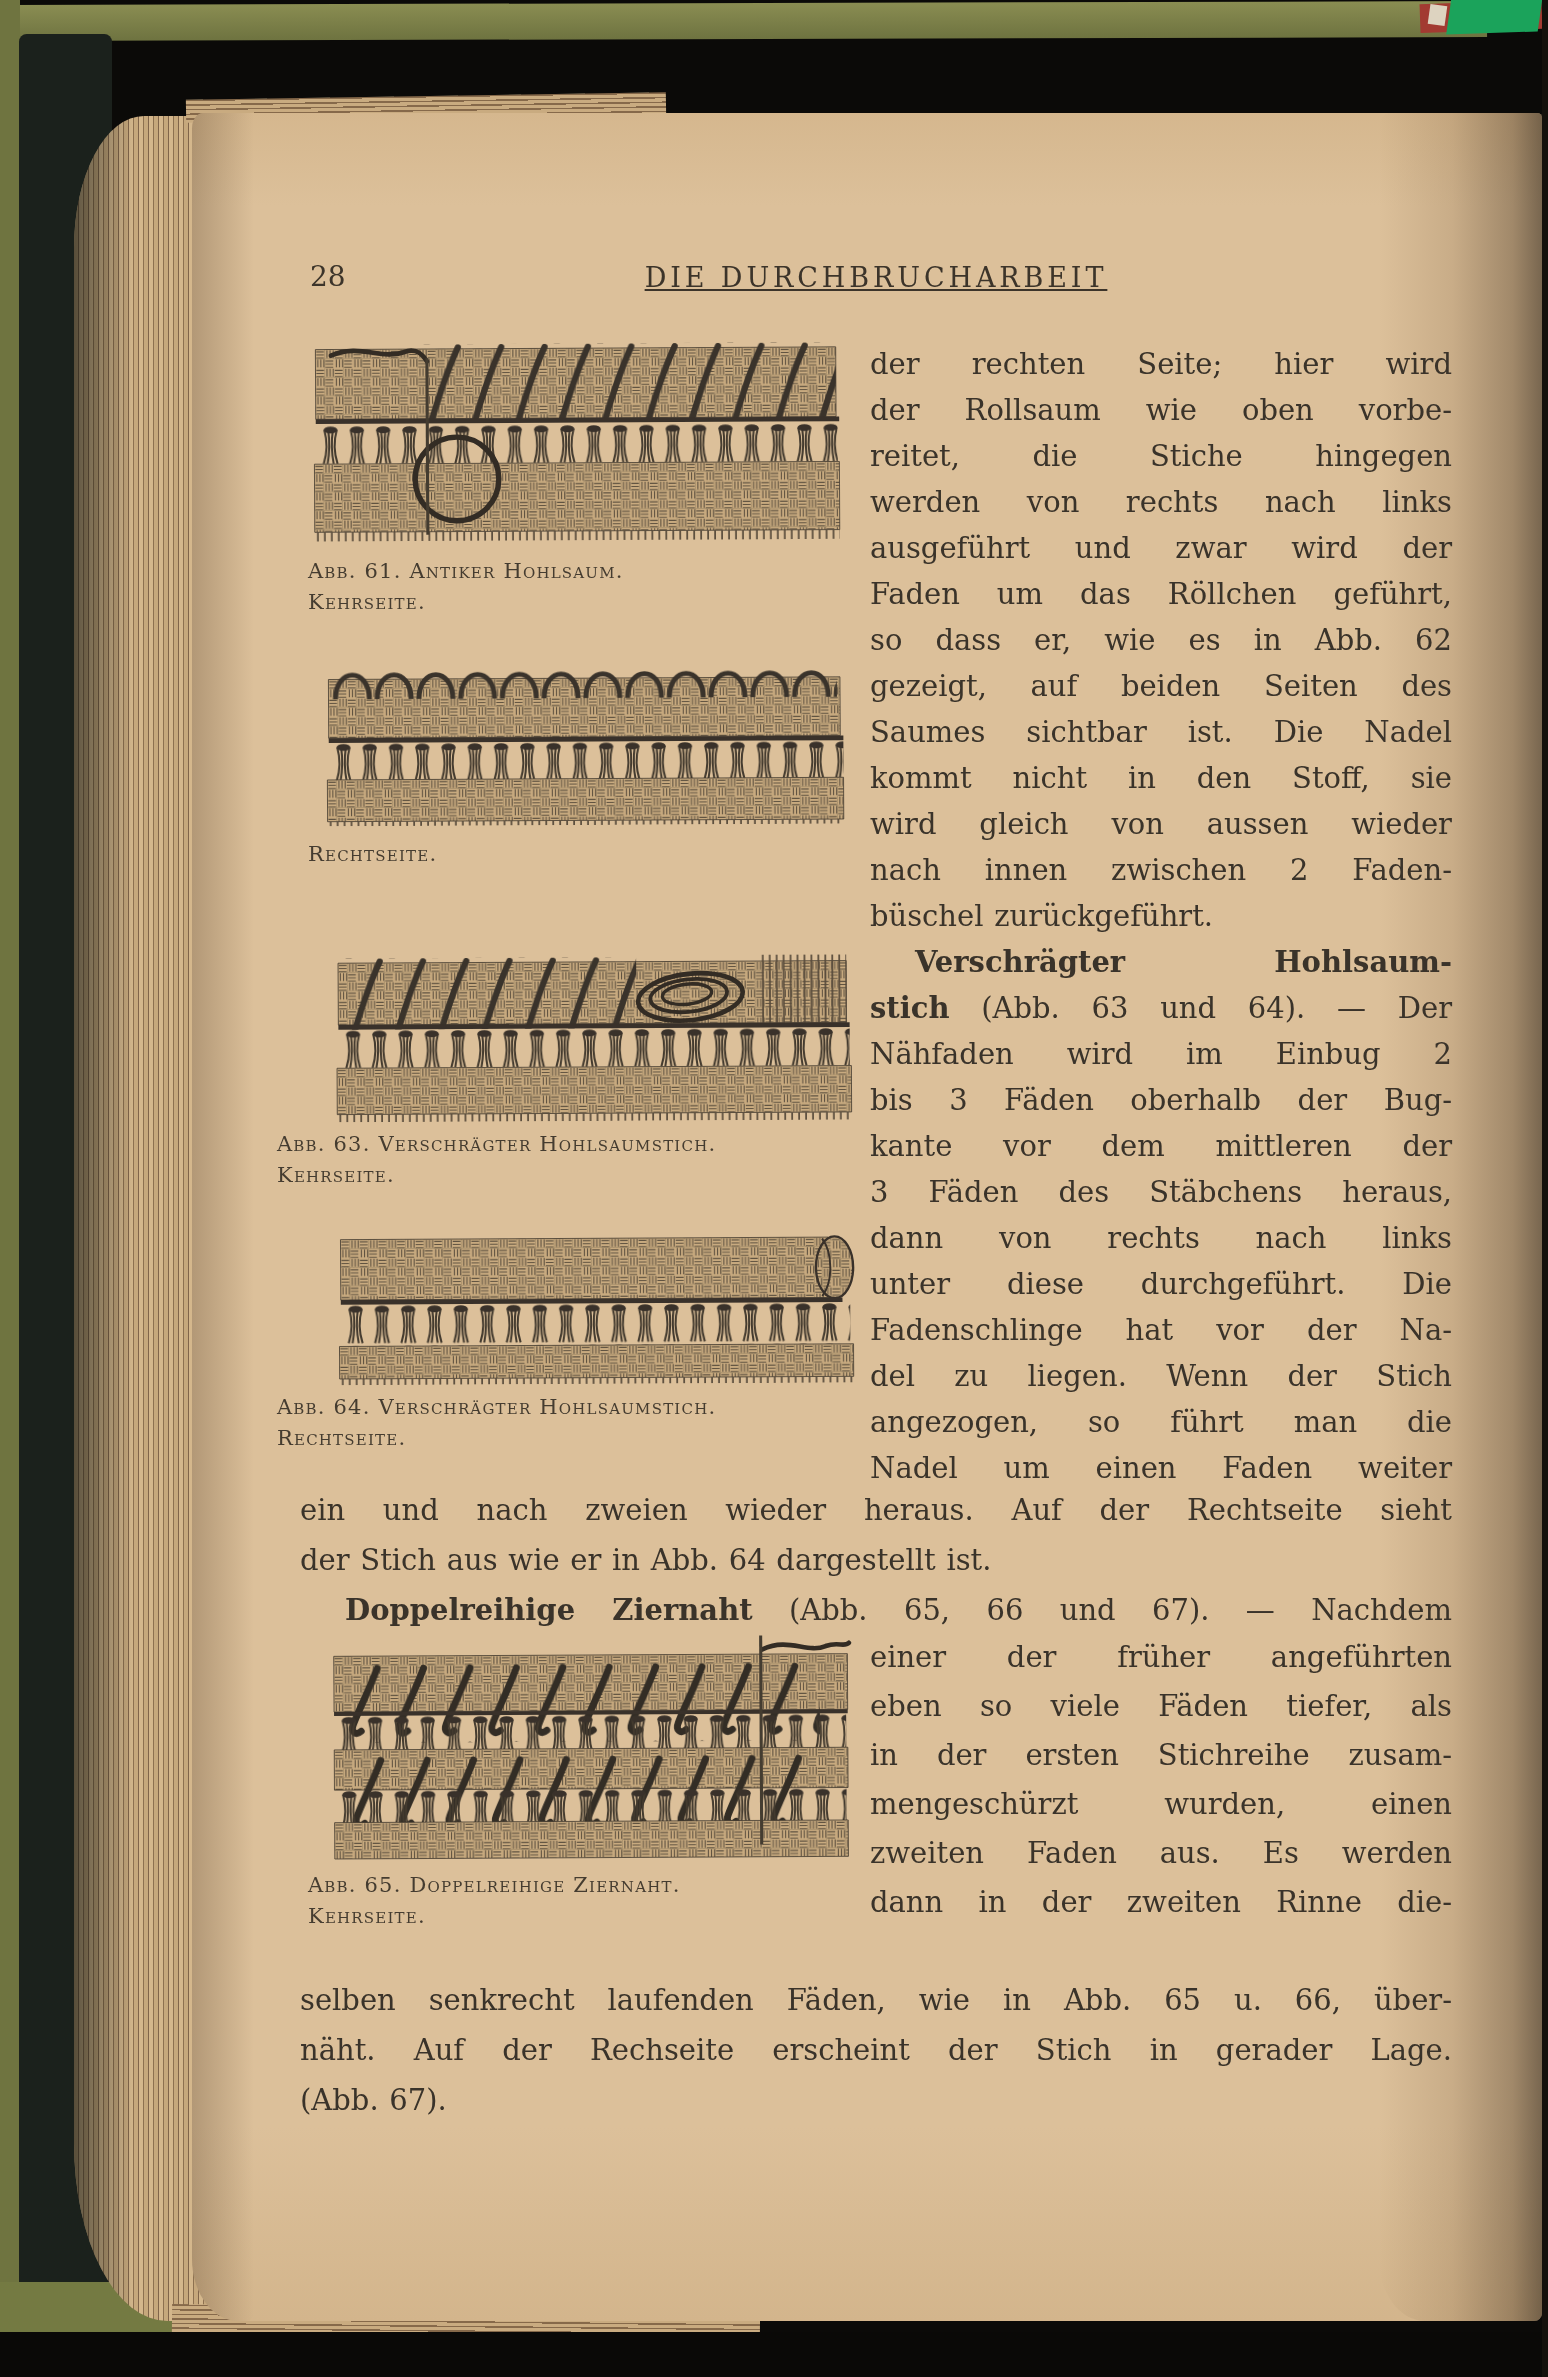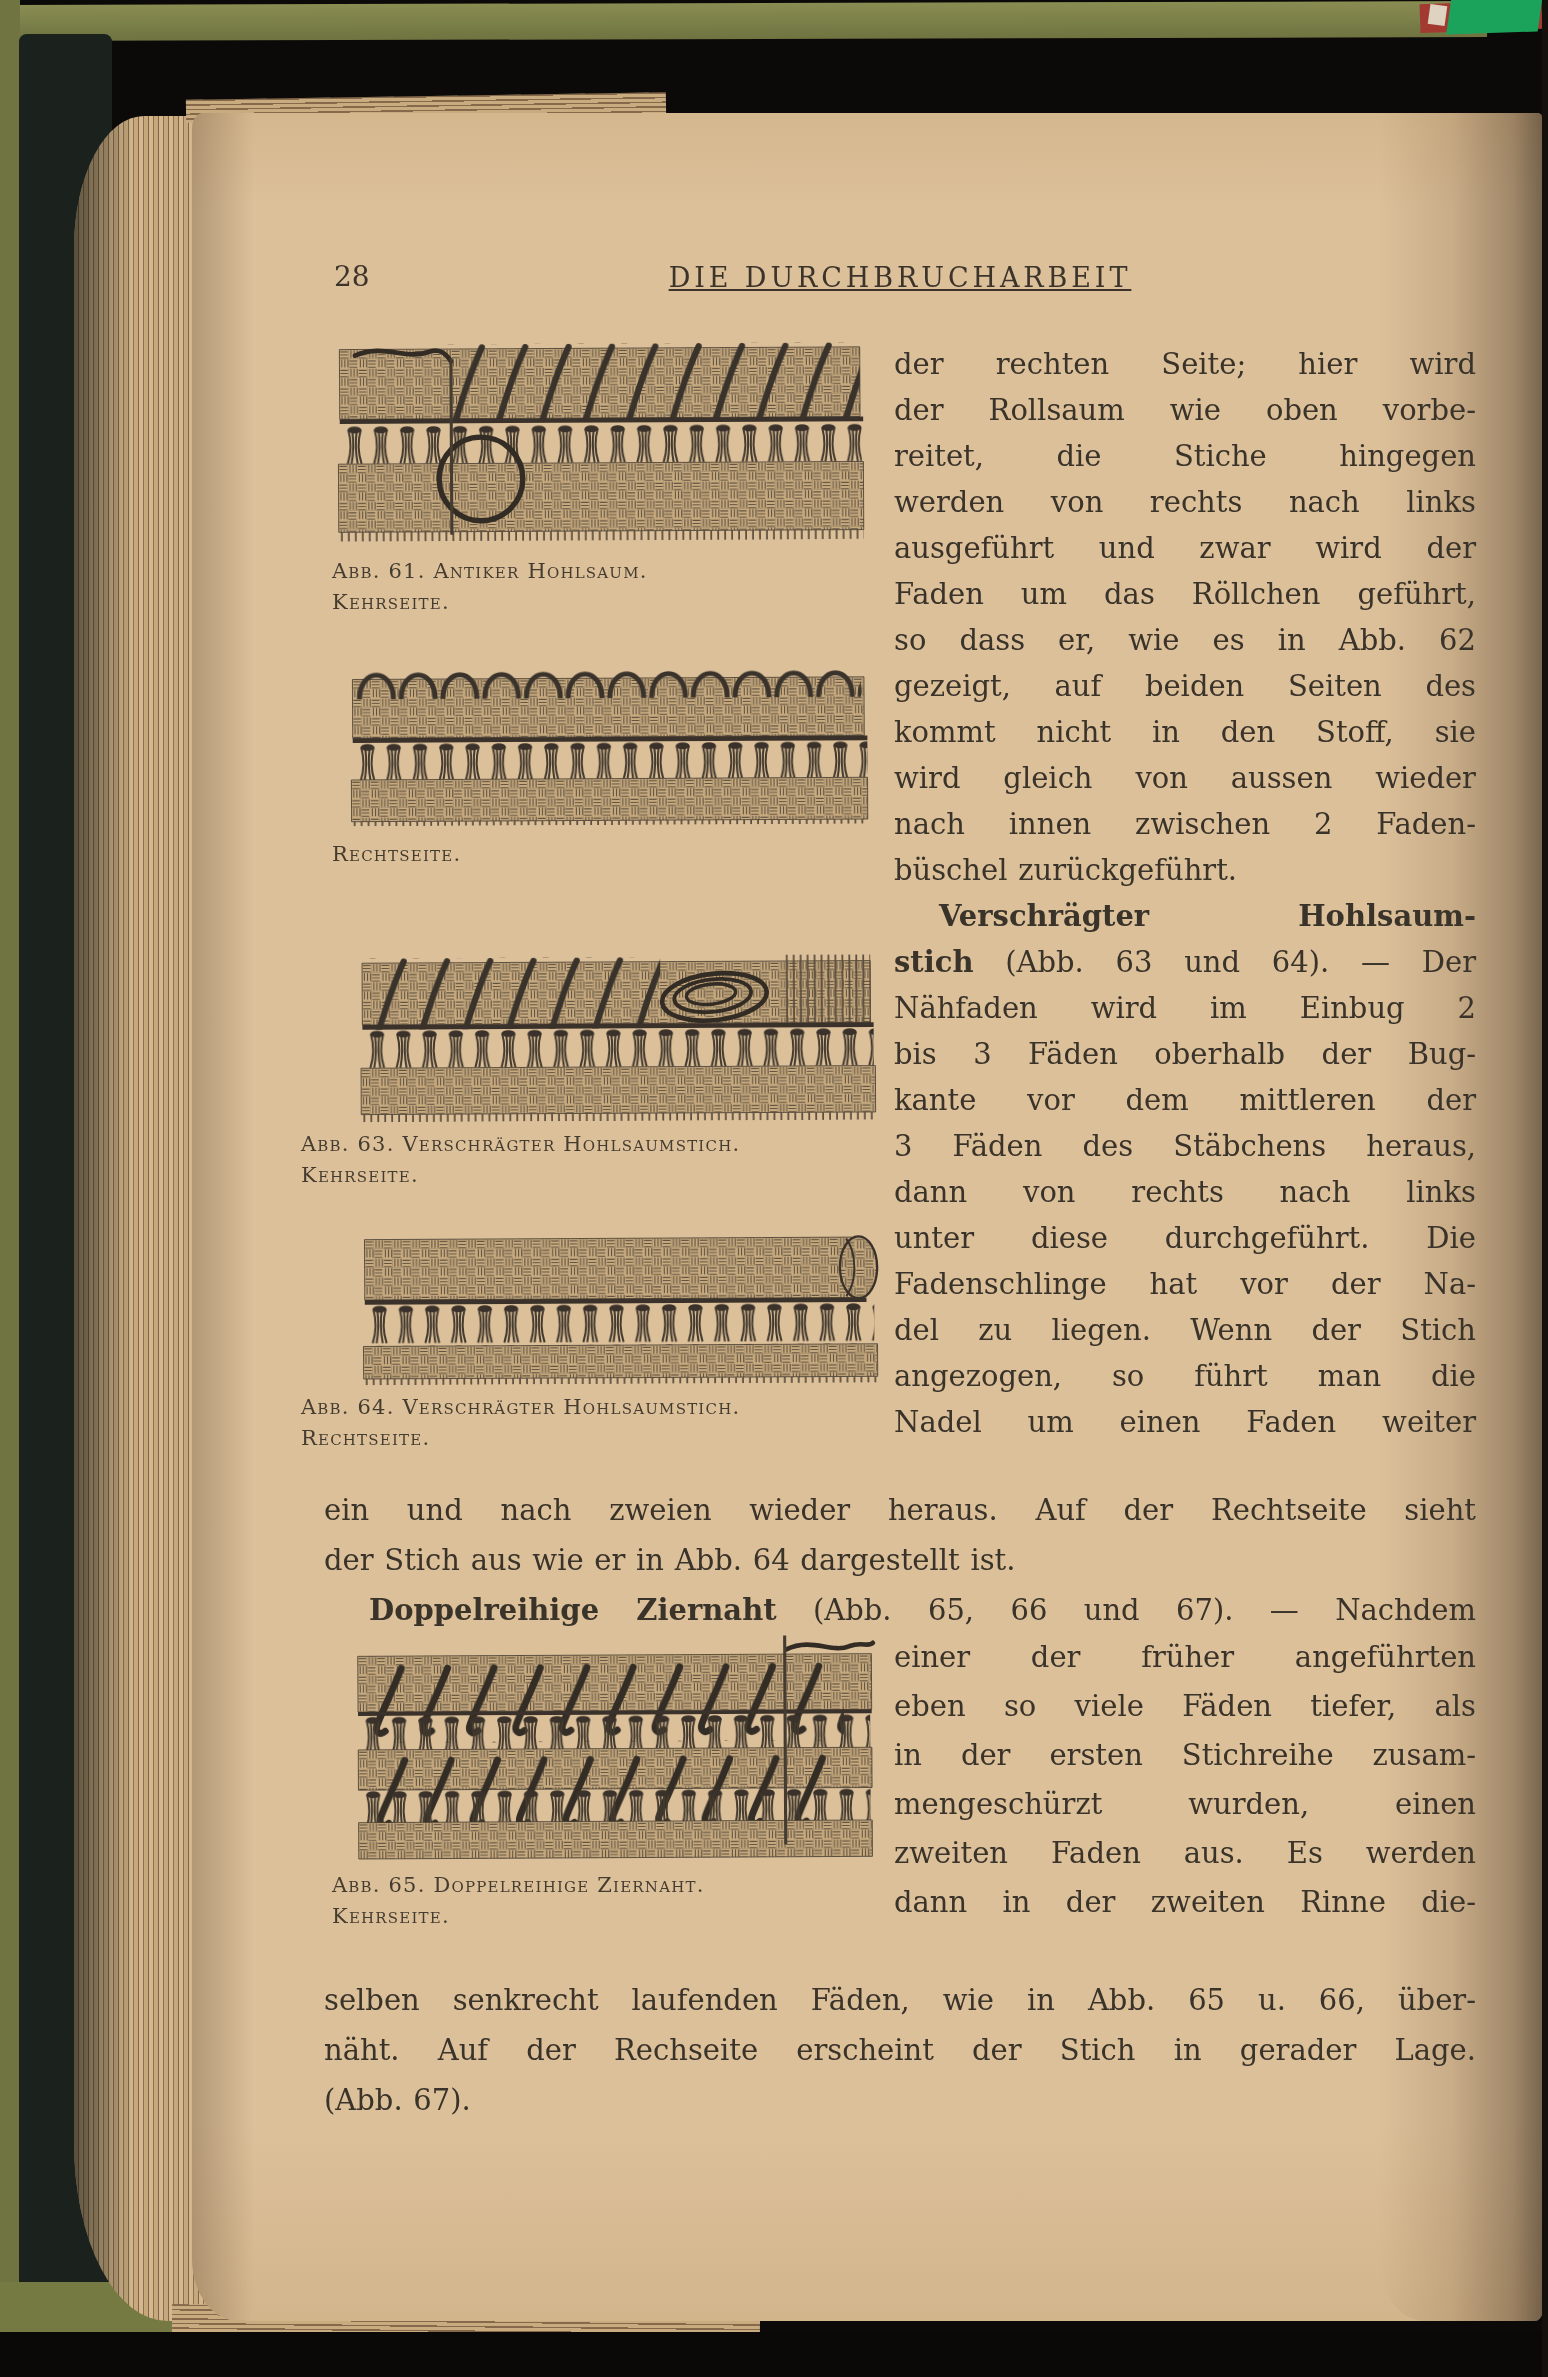--- a/index.html
+++ b/index.html
@@ -27,21 +27,21 @@
       background:repeating-linear-gradient(0deg,#c9ab80 0 3.1px,#86694a 3.1px 4.6px);}
   
   .page{position:absolute;left:192px;top:113px;width:1350px;height:2208px;
         background:linear-gradient(180deg,#d5b78e 0,#dcc09a 93px,#dcc09a 2013px,#d3b58c 100%);
         border-radius:11px 4.6px 7.7px 46px / 15.5px 4.6px 7.7px 62px;}
   .page:before{content:"";position:absolute;left:0;top:0;bottom:0;width:62px;
         background:linear-gradient(90deg,rgba(70,48,26,.28),rgba(0,0,0,0));border-radius:inherit;}
   .page:after{content:"";position:absolute;right:0;top:0;bottom:0;width:163px;
         background:linear-gradient(90deg,rgba(0,0,0,0) 0,rgba(99,70,40,.16) 45%,rgba(56,38,20,.36) 82%,rgba(28,19,10,.52) 100%);
         border-radius:inherit;}
-  .page-inner{position:absolute;inset:0;z-index:2;margin-left:24px;}
+  .page-inner{position:absolute;inset:0;z-index:2;}
   
   .pageno{position:absolute;left:118px;top:147px;font-size:28px;color:#3c342a;}
   .header{position:absolute;left:108px;top:149px;width:1152px;text-align:center;
           font-size:27px;letter-spacing:3.9px;color:#3c342a;text-decoration:underline;}
   .textcol{position:absolute;font-size:29px;color:#3a332a;word-spacing:1.5px;}
   .tline{text-align:justify;text-align-last:justify;white-space:normal;}
   .tline.pend{text-align-last:left;}
   .tline.pind{text-indent:45px;}
   .tline b{font-weight:700;}
   .col1 .tline{line-height:46px;}
@@ -263,20 +263,21 @@
           <div class="tline"><b></b><span>werden von rechts nach links</span></div>
 
           <div class="tline"><b></b><span>ausgeführt und zwar wird der</span></div>
 
           <div class="tline"><b></b><span>Faden um das Röllchen geführt,</span></div>
 
           <div class="tline"><b></b><span>so dass er, wie es in Abb. 62</span></div>
 
           <div class="tline"><b></b><span>gezeigt, auf beiden Seiten des</span></div>
 
+          <div class="tline"><b></b><span>Saumes sichtbar ist. Die Nadel</span></div>
 
           <div class="tline"><b></b><span>kommt nicht in den Stoff, sie</span></div>
 
           <div class="tline"><b></b><span>wird gleich von aussen wieder</span></div>
 
           <div class="tline"><b></b><span>nach innen zwischen 2 Faden-</span></div>
 
           <div class="tline pend"><b></b><span>büschel zurückgeführt.</span></div>
 
           <div class="tline pind"><b>Verschrägter Hohlsaum-</b><span></span></div>

